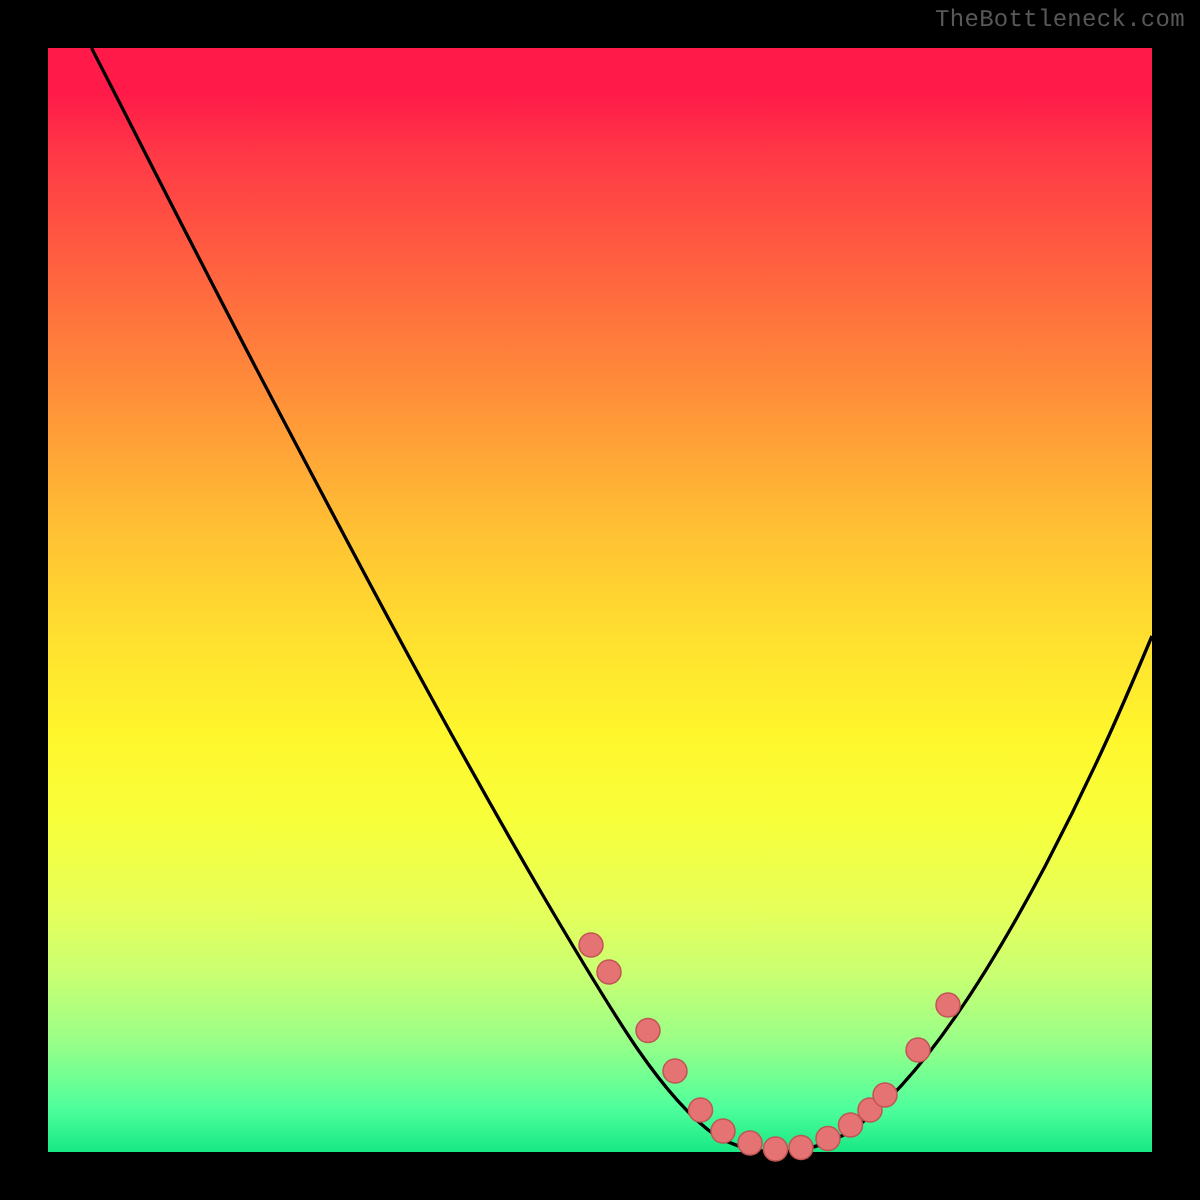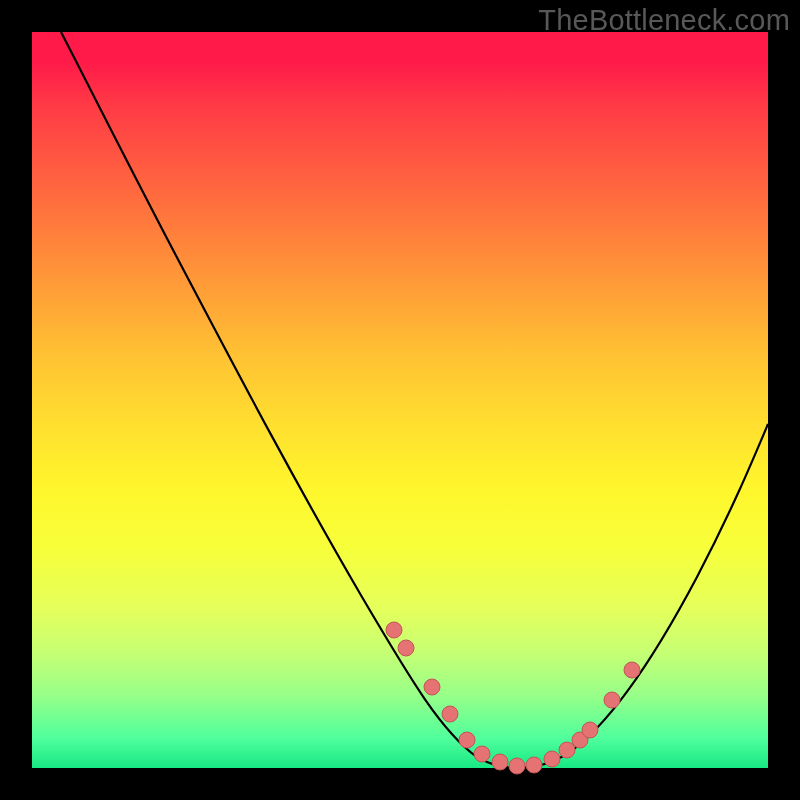--- a/index.html
+++ b/index.html
@@ -38,22 +38,22 @@
       #c8ff72 84%,
       #99ff88 90%,
       #4fff9c 96%,
       #17e884 100%
     );
   }
   .watermark {
     position: absolute;
     top: 4px;
     right: 10px;
-    font-family: Liberation Sans, sans-serif;
-    font-size: 29px;
+    font-family: Liberation Mono, monospace;
+    font-size: 16px;
     color: #58585a;
     letter-spacing: 0.2px;
     user-select: none;
   }
   svg.curve {
     position: absolute;
     left: 0;
     top: 0;
     width: 736px;
     height: 736px;

